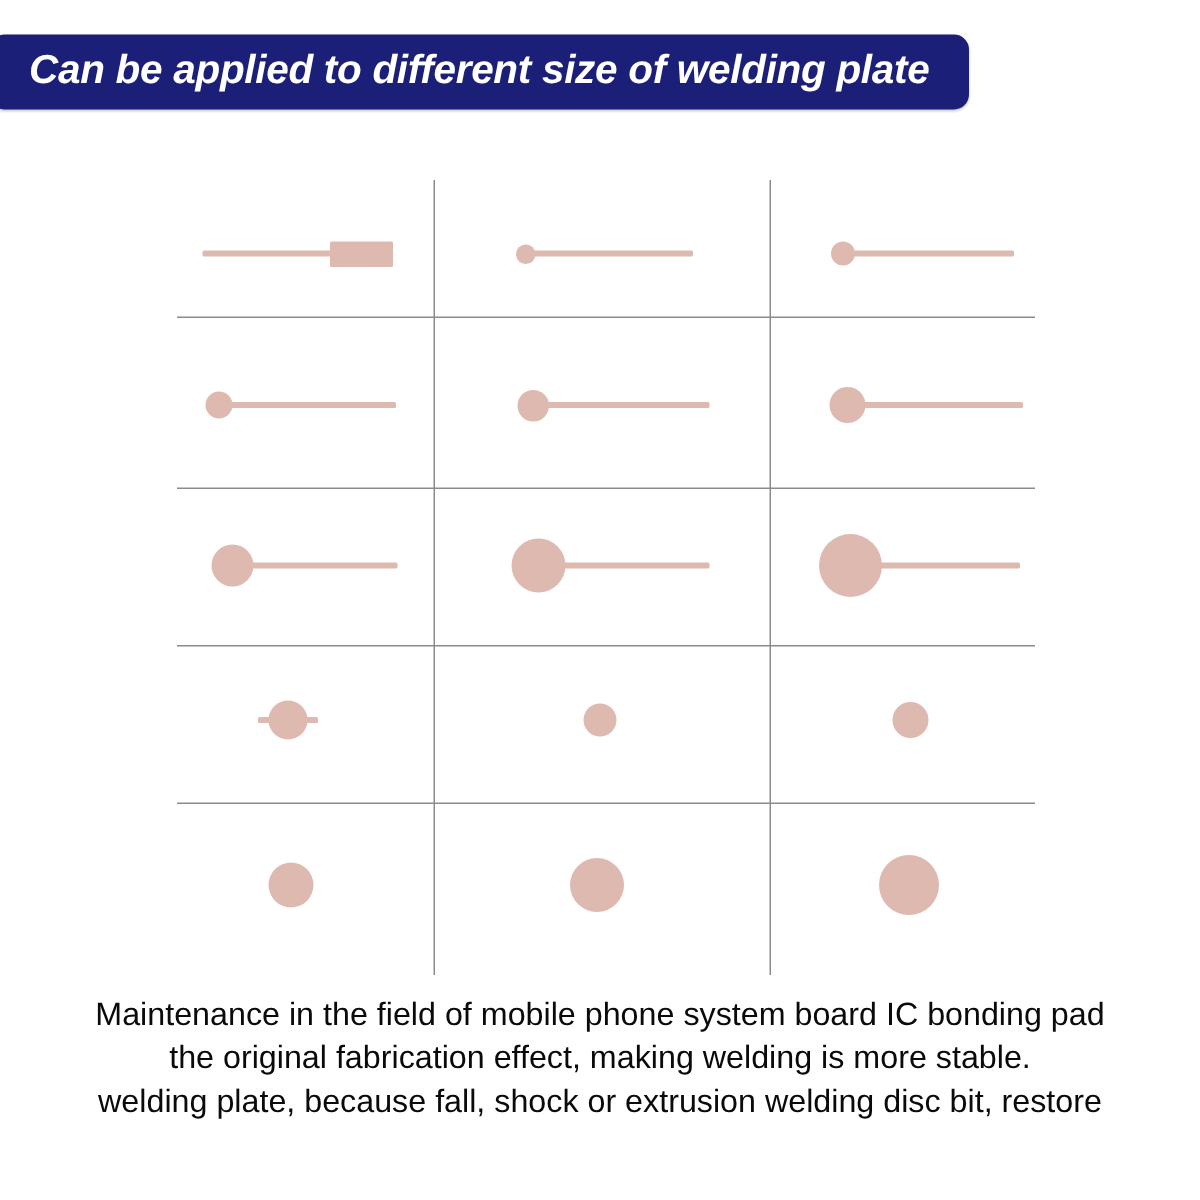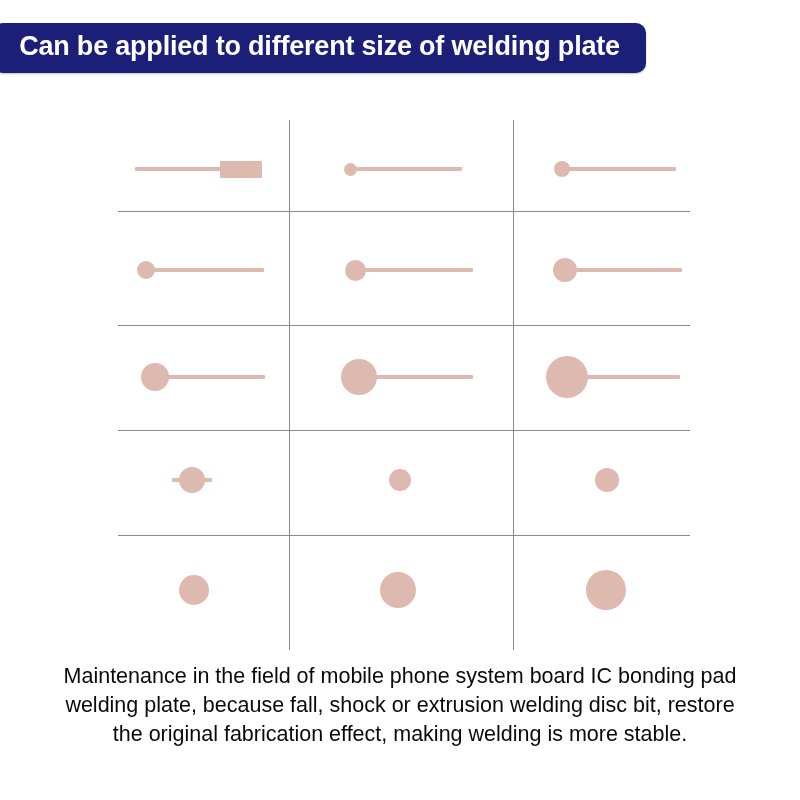--- a/index.html
+++ b/index.html
@@ -19,20 +19,21 @@
   
   #header-area {
     position: absolute;
     left: 0;
     top: 0;
     width: 639px;
     height: 96px;
     display: flex;
     align-items: center;
     justify-content: center;
+    font-style: italic;
   }
   #title-banner {
     background: #1b1f77;
     border-radius: 10px;
     padding: 8px 26px 11px 26px;
     display: inline-block;
     box-shadow: 0 1px 2px rgba(0,0,0,0.25);
   }
   #title-text {
     color: #ffffff;
@@ -195,15 +196,15 @@
   </div>
 
   <div class="shape-group">
     <div class="pad-circle" style="left:586px; top:474px; width:40px; height:40px;"></div>
   </div>
 
 </div>
 
 <div id="caption-area">
   <div class="caption-line">Maintenance in the field of mobile phone system board IC bonding pad</div>
+  <div class="caption-line">the original fabrication effect, making welding is more stable.</div>
   <div class="caption-line">welding plate, because fall, shock or extrusion welding disc bit, restore</div>
-  <div class="caption-line">the original fabrication effect, making welding is more stable.</div>
 </div>
 
 </body></html>

